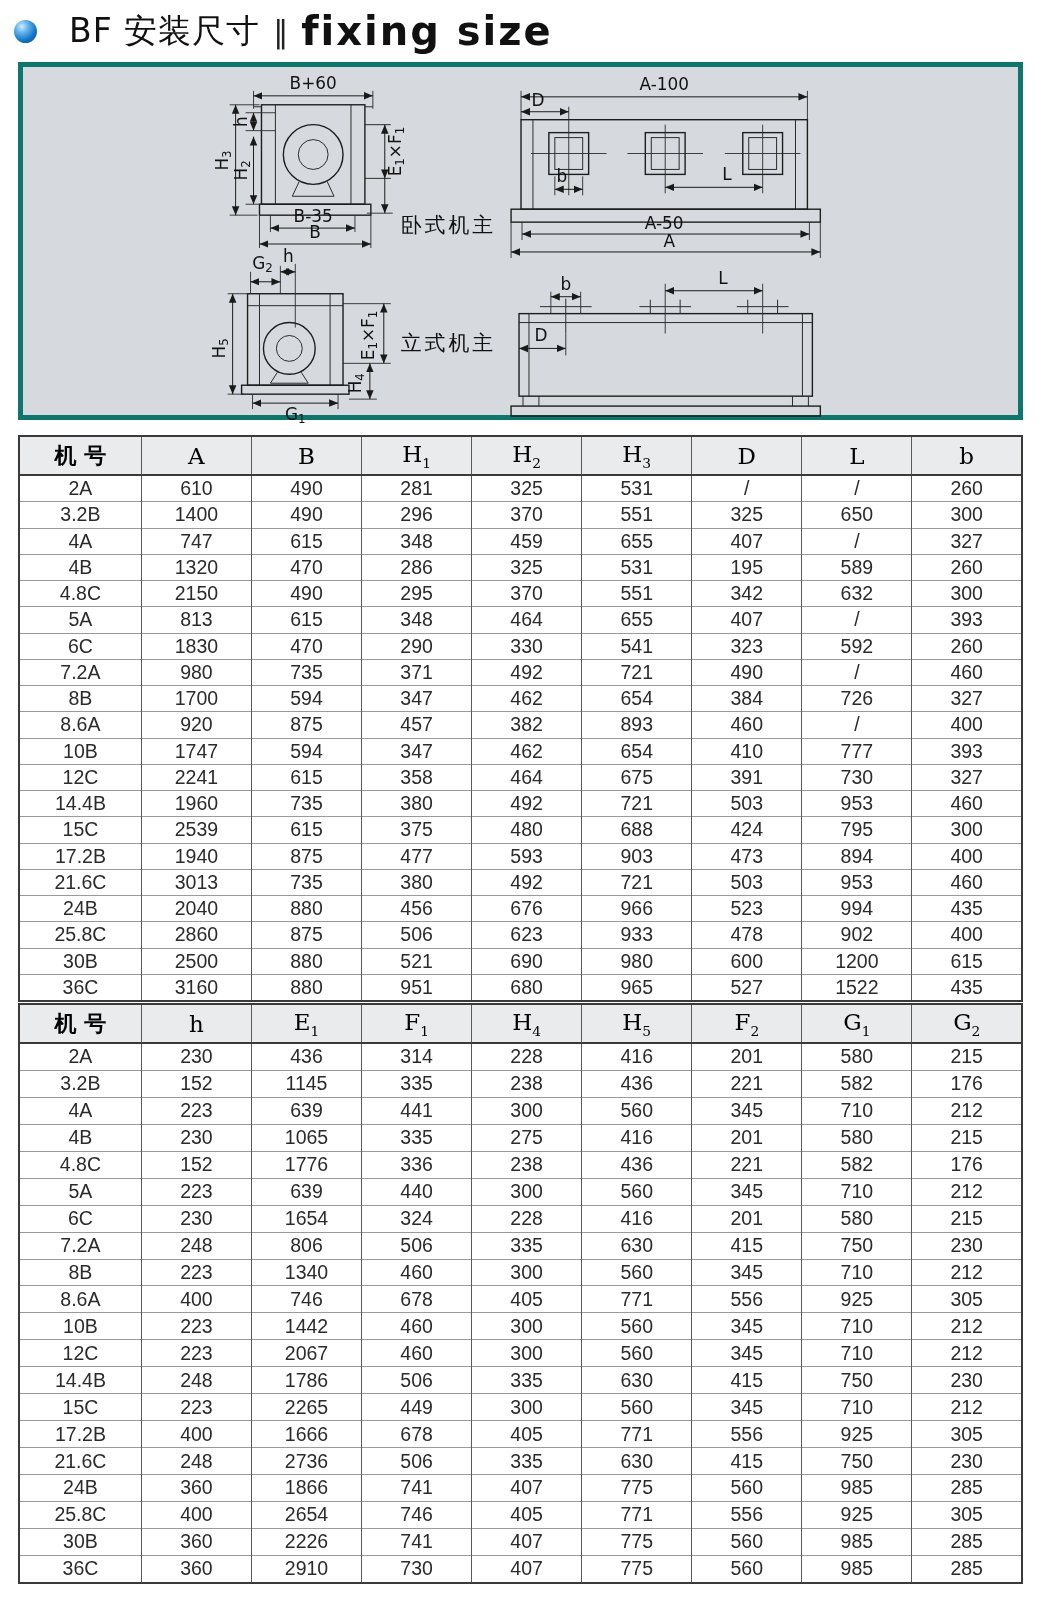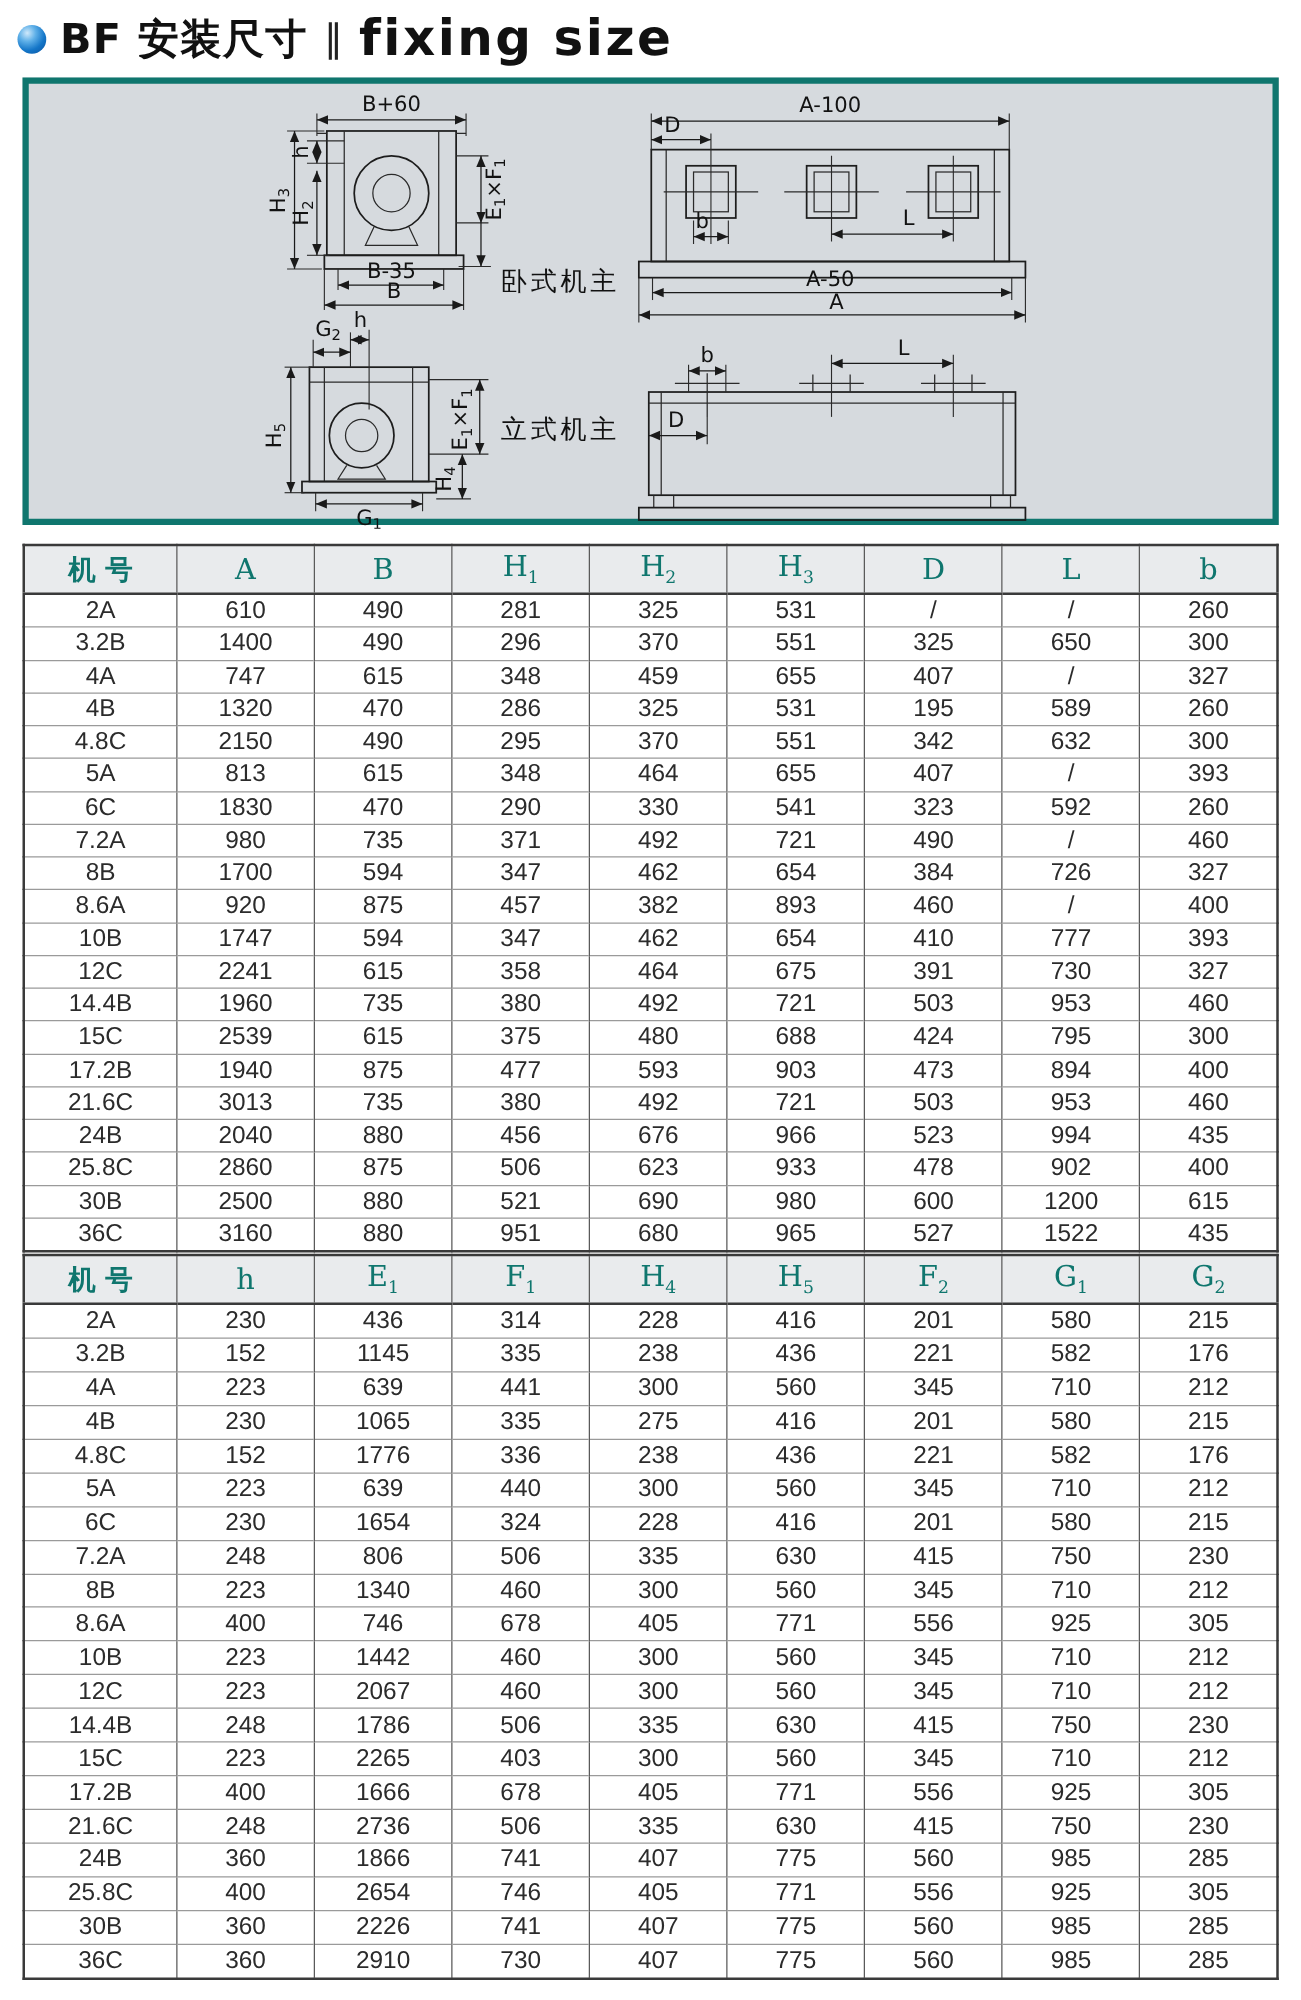--- a/index.html
+++ b/index.html
@@ -6,21 +6,21 @@
   body{
     width:1041px;height:1600px;position:relative;background:#ffffff;
     font-family:"Liberation Sans",sans-serif;overflow:hidden;
   }
   
   .title-bar{position:absolute;left:14px;top:8px;display:flex;align-items:center;gap:11px;}
   .bullet{
     width:23px;height:23px;border-radius:50%;
     background:radial-gradient(circle at 34% 28%, #cfe9fb 0%, #5fb0e8 30%, #1476c8 62%, #084f9b 100%);
   }
-  .title-zh{font-size:33px;font-weight:bold;color:#111;font-family:"DejaVu Sans","Liberation Sans",sans-serif;letter-spacing:1px;}
+  .title-zh{font-size:33px;font-weight:normal;color:#111;font-family:"DejaVu Sans","Liberation Sans",sans-serif;letter-spacing:1px;margin-left:21px;}
   .title-sep{font-size:30px;font-weight:400;color:#222;font-family:"DejaVu Sans",sans-serif;margin:0 2px;}
   .title-en{font-size:40px;font-weight:bold;color:#111;letter-spacing:2px;font-family:"DejaVu Sans","Liberation Sans",sans-serif;}
   
   .diagram-panel{
     position:absolute;left:18px;top:62px;width:1005px;height:358px;
     background:#d6dade;border:5px solid #0f766e;box-sizing:border-box;
   }
   .diagram-panel svg{display:block;}
   .geo{stroke:#1d1d1d;stroke-width:1.4;fill:none;}
   .geo2{stroke:#2a2a2a;stroke-width:1;fill:none;}
@@ -33,21 +33,21 @@
   .table-wrap{position:absolute;left:18px;width:1005px;}
   #table1-wrap{top:435px;}
   #table2-wrap{top:1003px;}
   table.data-table{
     border-collapse:collapse;width:100%;table-layout:fixed;background:#fff;
     border:2px solid #3a3a3a;
   }
   table.data-table th{
     background:#e9ebed;border-bottom:2.5px solid #3a3a3a;
     font-family:"DejaVu Serif","Liberation Serif",serif;font-weight:400;
-    font-size:23px;color:#0f766e;height:37px;padding:0;text-align:center;vertical-align:middle;
+    font-size:23px;color:#000000;height:37px;padding:0;text-align:center;vertical-align:middle;
   }
   table.data-table th.model-col{
     font-family:"DejaVu Sans","Liberation Sans",sans-serif;font-weight:bold;font-size:22px;
   }
   table.data-table th sub{font-size:60%;}
   table.data-table td{
     text-align:center;vertical-align:middle;padding:0;
     font-size:19.5px;color:#2b2b2b;border-top:1px solid #9a9a9a;
   }
   table.data-table td:not(:first-child),
@@ -660,21 +660,21 @@
           <td>335</td>
           <td>630</td>
           <td>415</td>
           <td>750</td>
           <td>230</td>
         </tr>
         <tr>
           <td>15C</td>
           <td>223</td>
           <td>2265</td>
-          <td>403</td>
+          <td>449</td>
           <td>300</td>
           <td>560</td>
           <td>345</td>
           <td>710</td>
           <td>212</td>
         </tr>
         <tr>
           <td>17.2B</td>
           <td>400</td>
           <td>1666</td>

